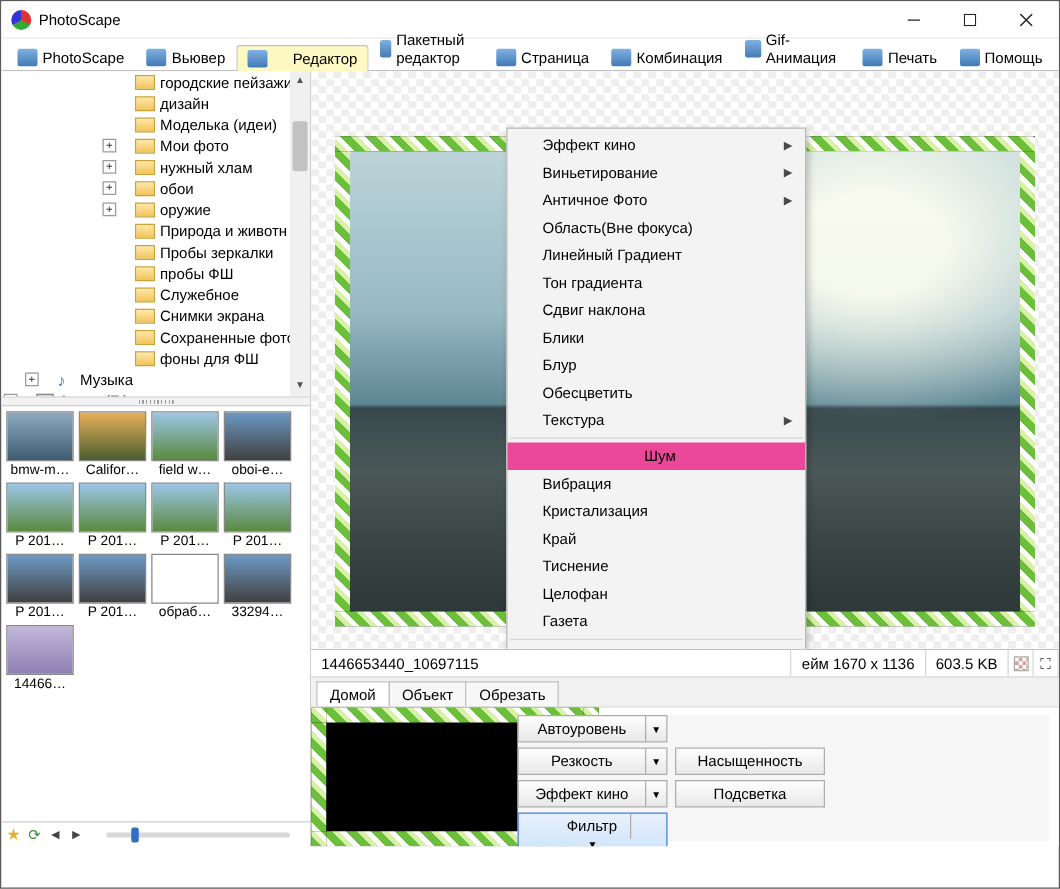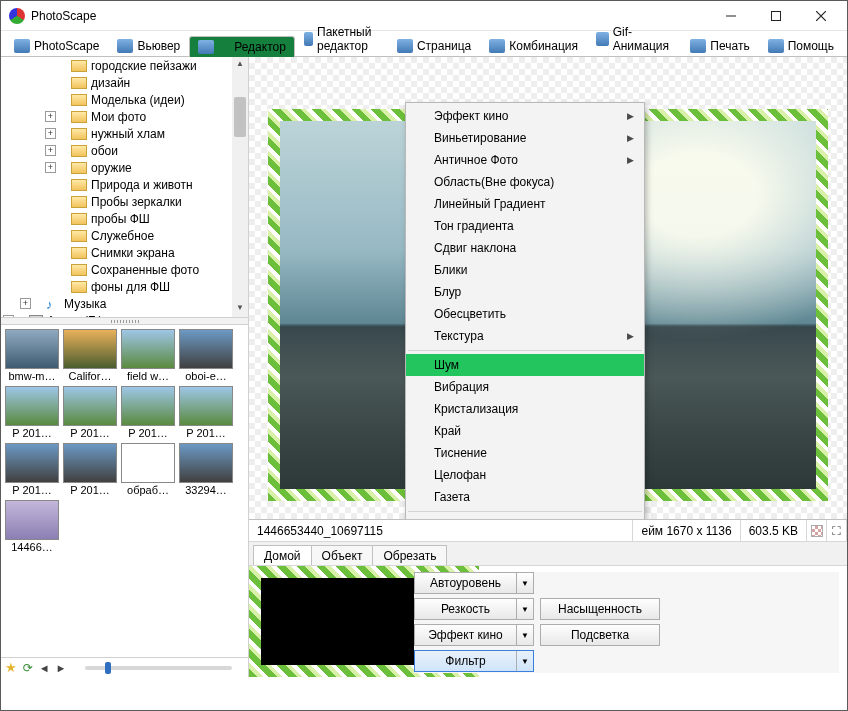--- a/index.html
+++ b/index.html
@@ -9,42 +9,42 @@
   .titlebar { height: 30px; display: flex; align-items: center; padding: 0 4px 0 8px; background: #fff; border-bottom: 1px solid #e6e6e6; }
   .titlebar .logo { width: 16px; height: 16px; border-radius: 50%; background: conic-gradient(#d33 0 120deg,#3a3 120deg 240deg,#33d 240deg 360deg); margin-right: 6px; }
   .titlebar .title { flex: 1; color: #000; }
   .win-btns { display: flex; }
   .win-btn { width: 45px; height: 28px; display: flex; align-items: center; justify-content: center; color: #222; }
 
   
   .tabbar { height: 26px; display: flex; align-items: flex-end; padding: 0 4px; background: #fff; border-bottom: 1px solid #c0c0c0; gap: 0; }
   .tabbar .tab { display: flex; align-items: center; gap: 4px; padding: 3px 8px; border: 1px solid transparent; border-bottom: none; color: #000; cursor: default; }
   .tabbar .tab .ticon { width: 16px; height: 14px; background: linear-gradient(#7fb1e3,#427ab5); border-radius: 2px; }
-  .tabbar .tab.active { background: #15803d; border-color: #c0c0c0; border-radius: 3px 3px 0 0; position: relative; top: 1px; gap: 20px; }
+  .tabbar .tab.active { background: #fef9c3; border-color: #c0c0c0; border-radius: 3px 3px 0 0; position: relative; top: 1px; gap: 20px; }
   .ticon.photoscape { background: conic-gradient(#d33 0 120deg,#3a3 120deg 240deg,#33d 240deg 360deg); border-radius: 50%; }
   .ticon.viewer { background: linear-gradient(#f6c66a,#cf8b21); }
   .ticon.editor { background: linear-gradient(#ffbf8f,#d5702f); }
   .ticon.batch  { background: linear-gradient(#ffbf8f,#d5702f); }
   .ticon.page   { background: linear-gradient(#9fe3a0,#3fa949); }
   .ticon.combine{ background: linear-gradient(#c9a5de,#7e4ba8); }
   .ticon.gif    { background: linear-gradient(#9dd1ff,#2d7ed1); }
   .ticon.print  { background: linear-gradient(#9fe3a0,#3fa949); }
   .ticon.help   { background: radial-gradient(#fff 30%,#d33 32%); border-radius: 50%; }
 
   
   .main { display: flex; height: 620px; }
   .left { width: 248px; display: flex; flex-direction: column; border-right: 1px solid #d0d0d0; }
   .left .tree { height: 260px; overflow: hidden; position: relative; background: #fff; }
   .tree-scroll { position: absolute; right: 0; top: 0; bottom: 0; width: 16px; background: #f0f0f0; }
   .tree-scroll .thumb { position: absolute; left: 2px; right: 2px; top: 40px; height: 40px; background: #c2c2c2; border-radius: 2px; }
   .tree-scroll .ar { position: absolute; left: 0; right: 0; height: 16px; text-align: center; line-height: 14px; color: #555; font-size: 8px; }
   .tree-scroll .ar.up { top: 0; }
   .tree-scroll .ar.dn { bottom: 0; }
   .tree ul { list-style: none; padding-left: 0; }
-  .tree li { display: flex; align-items: center; height: 17px; padding-left: 70px; white-space: nowrap; }
+  .tree li { display: flex; align-items: center; height: 17px; padding-left: 107px; white-space: nowrap; }
   .tree li.lvl1 { padding-left: 45px; }
   .tree li.lvl0 { padding-left: 28px; }
   .tree .exp { width: 11px; height: 11px; border: 1px solid #9a9a9a; color: #333; font-size: 9px; line-height: 8px; text-align: center; margin-left: -26px; margin-right: 15px; background: #fff; }
   .tree .exp.hidden { visibility: hidden; }
   .tree .fld { width: 16px; height: 12px; background: linear-gradient(#ffe9a7,#f2c35c); border: 1px solid #caa23a; margin-right: 4px; }
   .tree .note { width: 14px; height: 14px; color: #2284d8; font-size: 13px; margin-right: 4px; }
   .tree .drv { width: 14px; height: 12px; background: #d6d6d6; border: 1px solid #888; margin-right: 4px; }
   .hsplit { height: 8px; background: #f2f2f2; border-top: 1px solid #d0d0d0; border-bottom: 1px solid #d0d0d0; display: flex; align-items: center; justify-content: center; }
   .hsplit .grip { width: 28px; height: 3px; background: repeating-linear-gradient(90deg,#999 0 1px,transparent 1px 3px); }
 
@@ -75,21 +75,21 @@
       linear-gradient(rgba(255,255,255,0) 55%, rgba(60,70,70,0.6) 56%, rgba(40,50,50,0.85) 100%),
       radial-gradient(ellipse at 78% 20%, rgba(255,255,240,0.9) 0 10%, rgba(255,255,240,0) 35%),
       linear-gradient(#bcd4d8 0%, #97b9c4 35%, #5e8793 55%, #2f4a55 56%, #7c8e8e 70%, #4a5d5d 100%);
   }
 
   
   .ctx { position: absolute; left: 156px; top: 45px; width: 240px; background: #f3f3f3; border: 1px solid #b8b8b8; box-shadow: 2px 3px 6px rgba(0,0,0,.25); padding: 2px 0; z-index: 50; }
   .ctx .row { height: 22px; display: flex; align-items: center; padding: 0 22px 0 28px; cursor: default; position: relative; }
   .ctx .row.sep { height: 1px; margin: 3px 2px; padding: 0; background: #d4d4d4; }
   .ctx .row .sub { position: absolute; right: 10px; font-size: 9px; color: #4a4a4a; }
-  .ctx .row.hl { background: #22c55e; } 
+  .ctx .row.hl { background: #ec4899; justify-content: center; } 
 
   
   .statusbar { height: 22px; display: flex; align-items: stretch; border-top: 1px solid #c0c0c0; background: #fff; }
   .statusbar .cell { border-right: 1px solid #d7d7d7; padding: 3px 8px; display: flex; align-items: center; white-space: nowrap; }
   .statusbar .cell.wide { flex: 1; overflow: hidden; }
   .statusbar .cell.sq { width: 20px; justify-content: center; padding: 0; }
   .statusbar .chk { width: 12px; height: 12px; background: repeating-conic-gradient(#d7a2a2 0 25%, #fff 0 50%) 0 0/6px 6px; border: 1px solid #aaa; }
   .statusbar .expand { font-size: 12px; color: #333; }
 
   .btabs { height: 24px; display: flex; align-items: flex-end; padding: 0 4px; background: #f1f1f1; border-top: 1px solid #d7d7d7; }
@@ -98,21 +98,21 @@
 
   .panel { height: 112px; background: #fff; border-top: 1px solid #d7d7d7; padding: 6px 8px 4px; display: flex; gap: 5px; overflow: hidden; position: relative; }
   .panel .col { display: flex; flex-direction: column; gap: 4px; }
   .panel .col.sec { width: 152px; }
   .panel .col.frame { width: 230px; }
   .panel .col.right { margin-left: auto; width: 256px; }
   .btn { border: 1px solid #adadad; background: linear-gradient(#fefefe,#e8e8e8); padding: 3px 16px; text-align: center; display: inline-flex; align-items: center; justify-content: center; white-space: nowrap; }
   .btn.split { padding: 0; display: inline-flex; }
   .btn.split .lab { padding: 3px 10px; border-right: 1px solid #adadad; flex: 1; text-align: center; }
   .btn.split .dd  { width: 16px; display: flex; align-items: center; justify-content: center; font-size: 8px; }
-  .btn.active { border-color: #3c7edb; background: linear-gradient(#e8f1fb,#cfe4fa); }
+  .btn.active { border-color: #3c7edb; background: linear-gradient(#e8f1fb,#cfe4fa); flex-direction: column; }
   .panel .row { display: flex; gap: 6px; }
   .pattern-row { display: flex; align-items: center; gap: 10px; border: 1px solid #d7d7d7; padding: 4px 6px; height: 44px; }
   .pattern-sw { width: 34px; height: 34px; border: 3px solid #8fd052; background: #d3d3d3; }
   .blue-slider { height: 6px; background: #c9ddf3; position: relative; width: 158px; border-radius: 2px; }
   .blue-slider .knob { position: absolute; left: 0; top: -3px; width: 7px; height: 12px; background: #2e6fc0; border-radius: 2px; }
 </style>
 </head>
 <body>
 
 <div class="titlebar">

